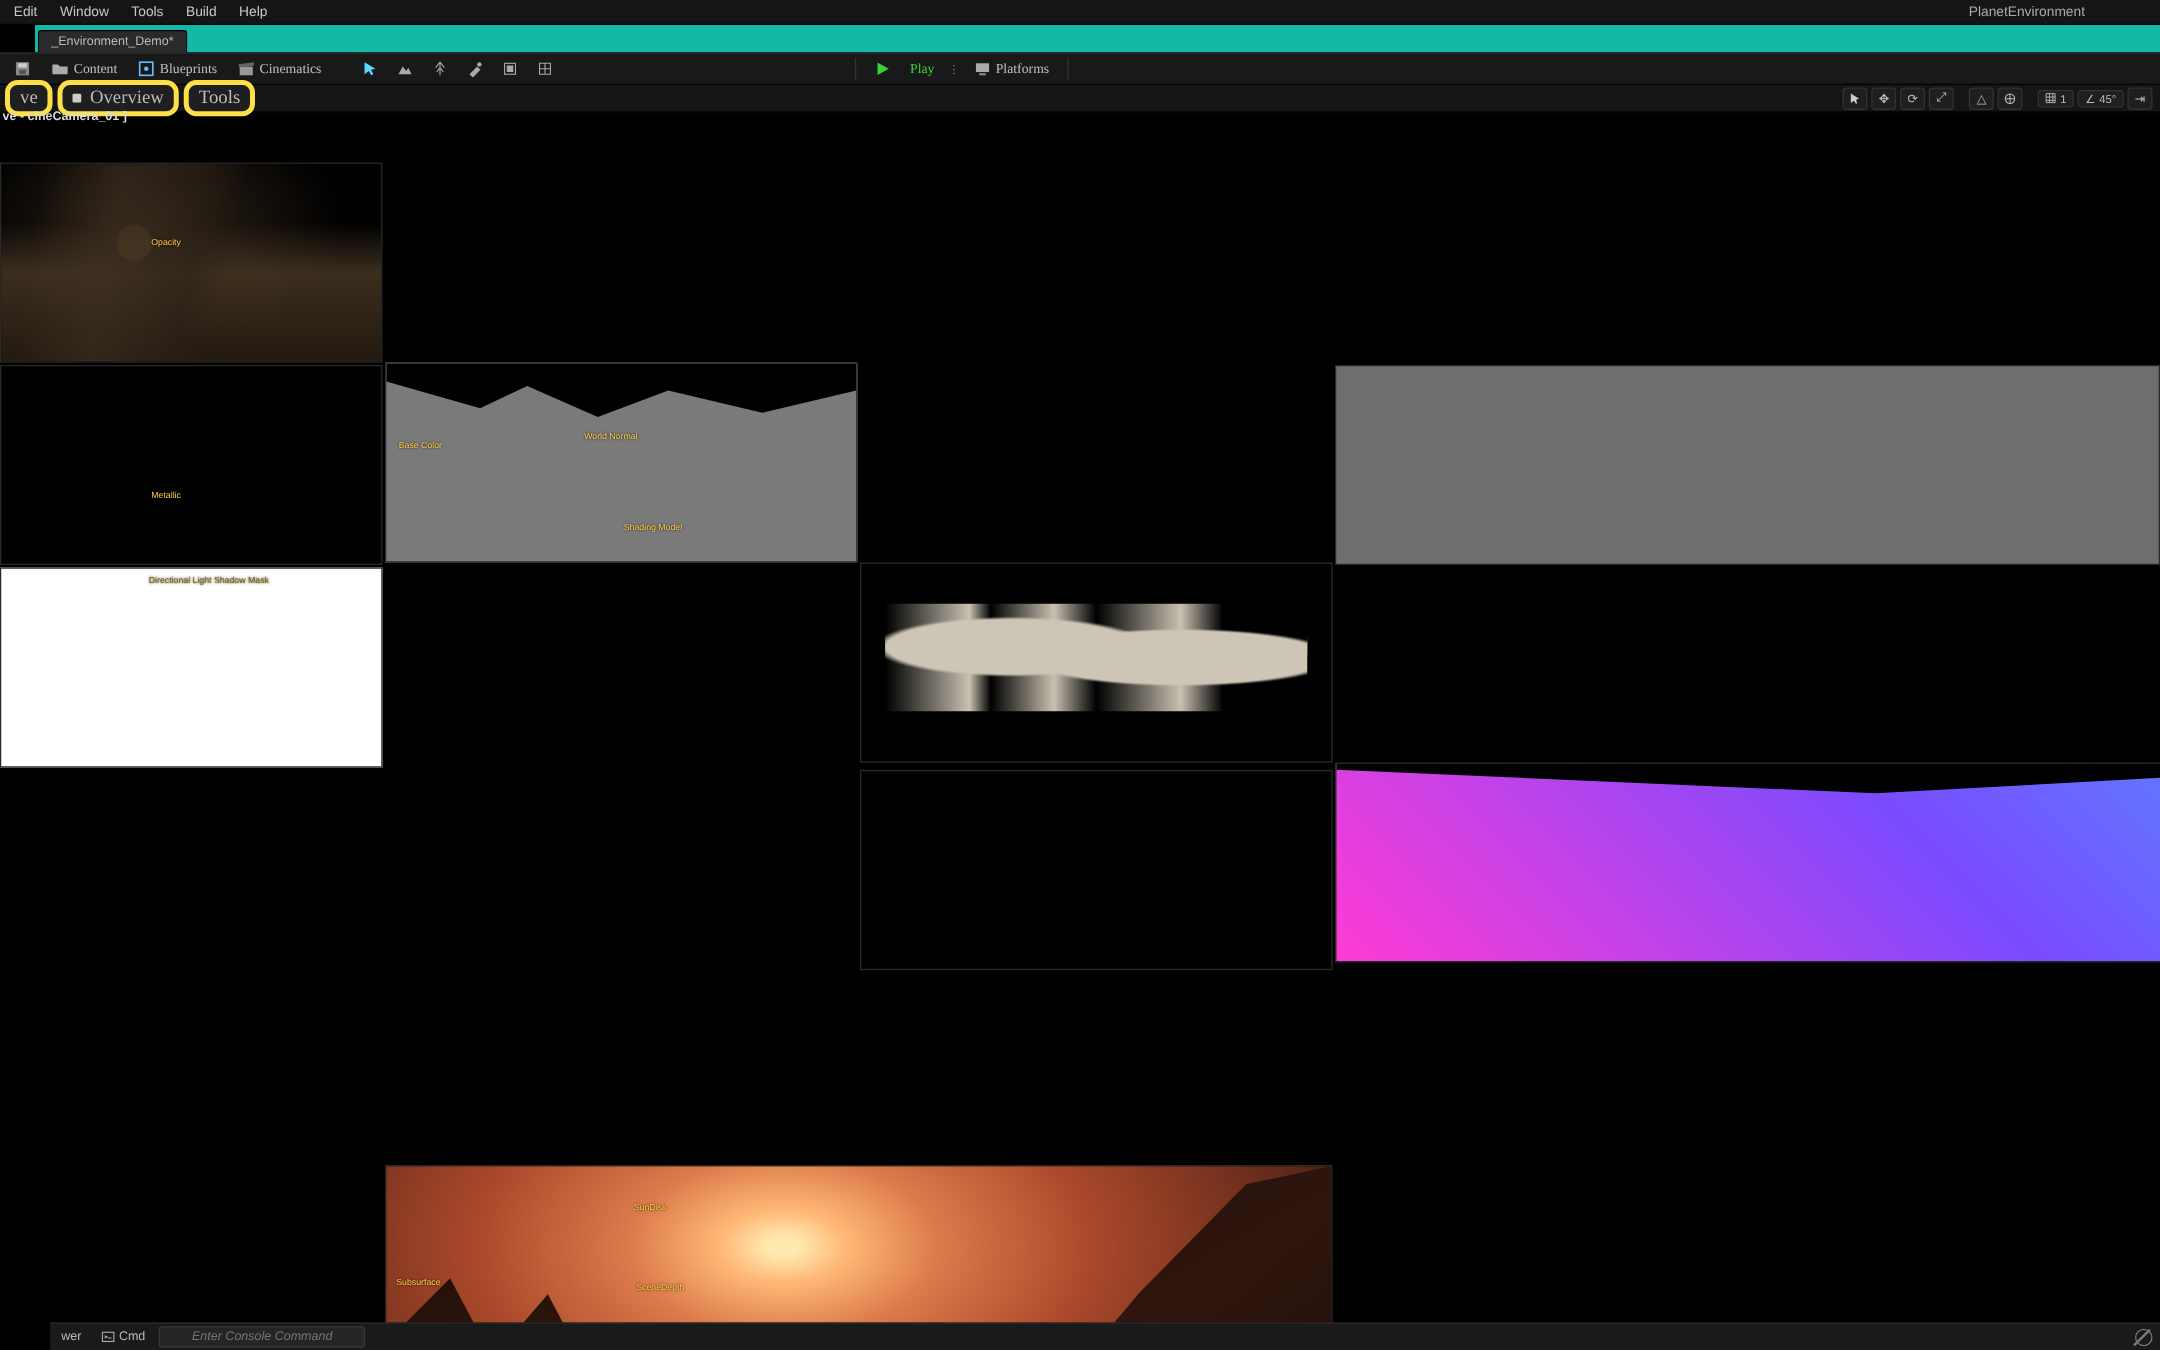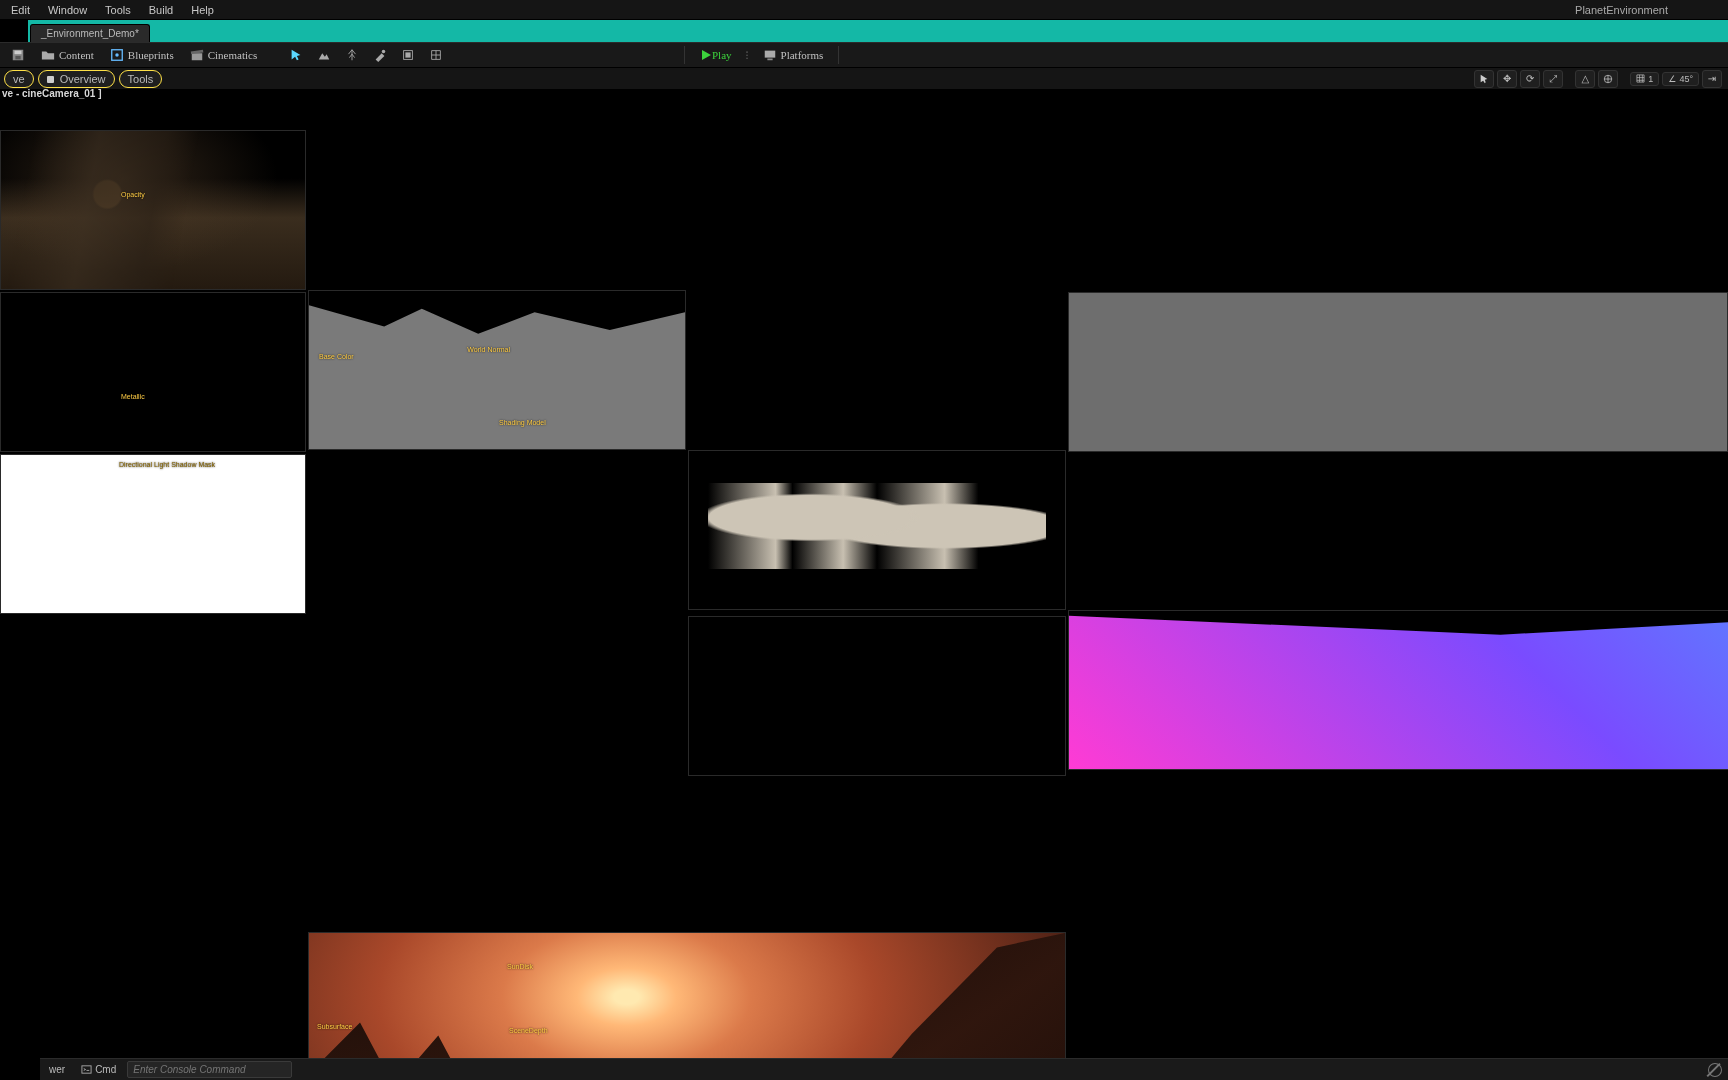--- a/index.html
+++ b/index.html
@@ -86,41 +86,42 @@
     top: 0;
     height: 100%;
     display: flex;
     align-items: center;
     gap: 4px;
   }
   .play-group .play {
     color: #3cd23c;
     display: flex;
     align-items: flex-start;
-    gap: 0;
+    gap: 16px;
     padding: 3px 7px;
   }
   
   .vpbar {
     height: 22px;
     background: #151515;
     display: flex;
     align-items: center;
     padding: 0 4px;
     border-bottom: 1px solid #000;
     gap: 4px;
     position: relative;
   }
   .pill {
     background: #1f1f1f;
-    border: 1px solid #fde047;
+    border: 4px solid #fde047;
     border-radius: 10px;
-    font-size: 11px;
+    font-size: 15px;
     padding: 2px 8px;
     color: #bbb;
+    font-family: Liberation Serif, serif;
   }
   .vpbar .right-tools {
     position: absolute;
     right: 6px;
     display: flex;
     gap: 3px;
     align-items: center;
   }
   .vpbar .right-tools .iconpill {
     background: #1f1f1f;
@@ -285,25 +286,26 @@
     display: flex;
     align-items: center;
     gap: 3px;
     padding: 1px 5px;
   }
   .statusbar input {
     background: #252525;
     border: 1px solid #3a3a3a;
     color: #888;
     font-size: 10px;
-    padding: 2px 5px;
+    padding: 2px 22px;
     width: 165px;
     border-radius: 2px;
     font-family: inherit;
     font-style: italic;
+    text-align: center;
   }
   .statusbar .round-ic {
     position: absolute;
     right: 6px;
     width: 14px; height: 14px;
     border: 1.5px solid #777;
     border-radius: 50%;
     transform: rotate(45deg);
   }
   .statusbar .round-ic::after{

